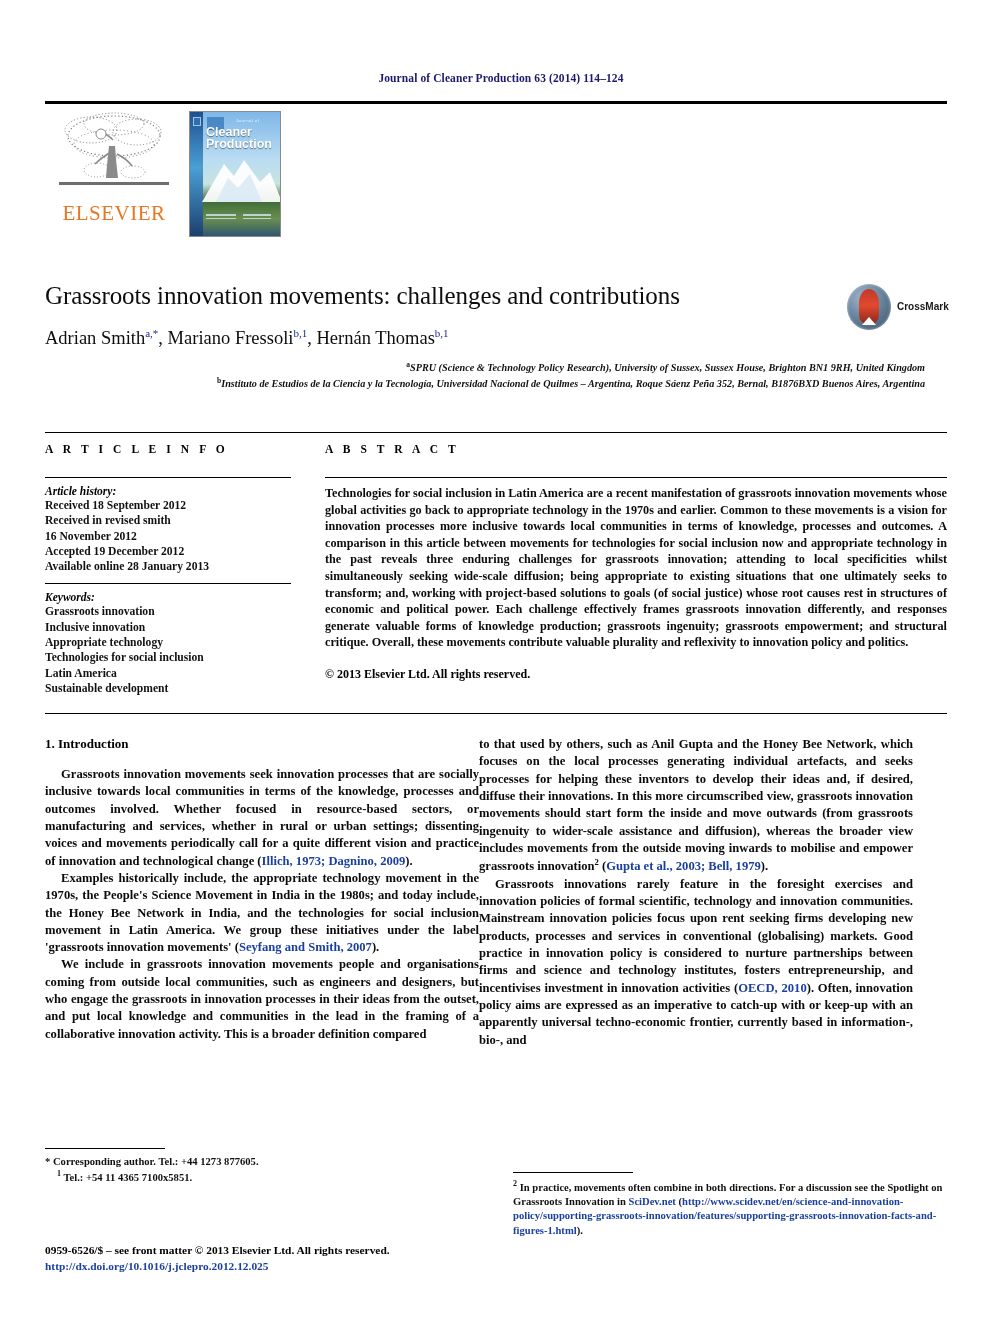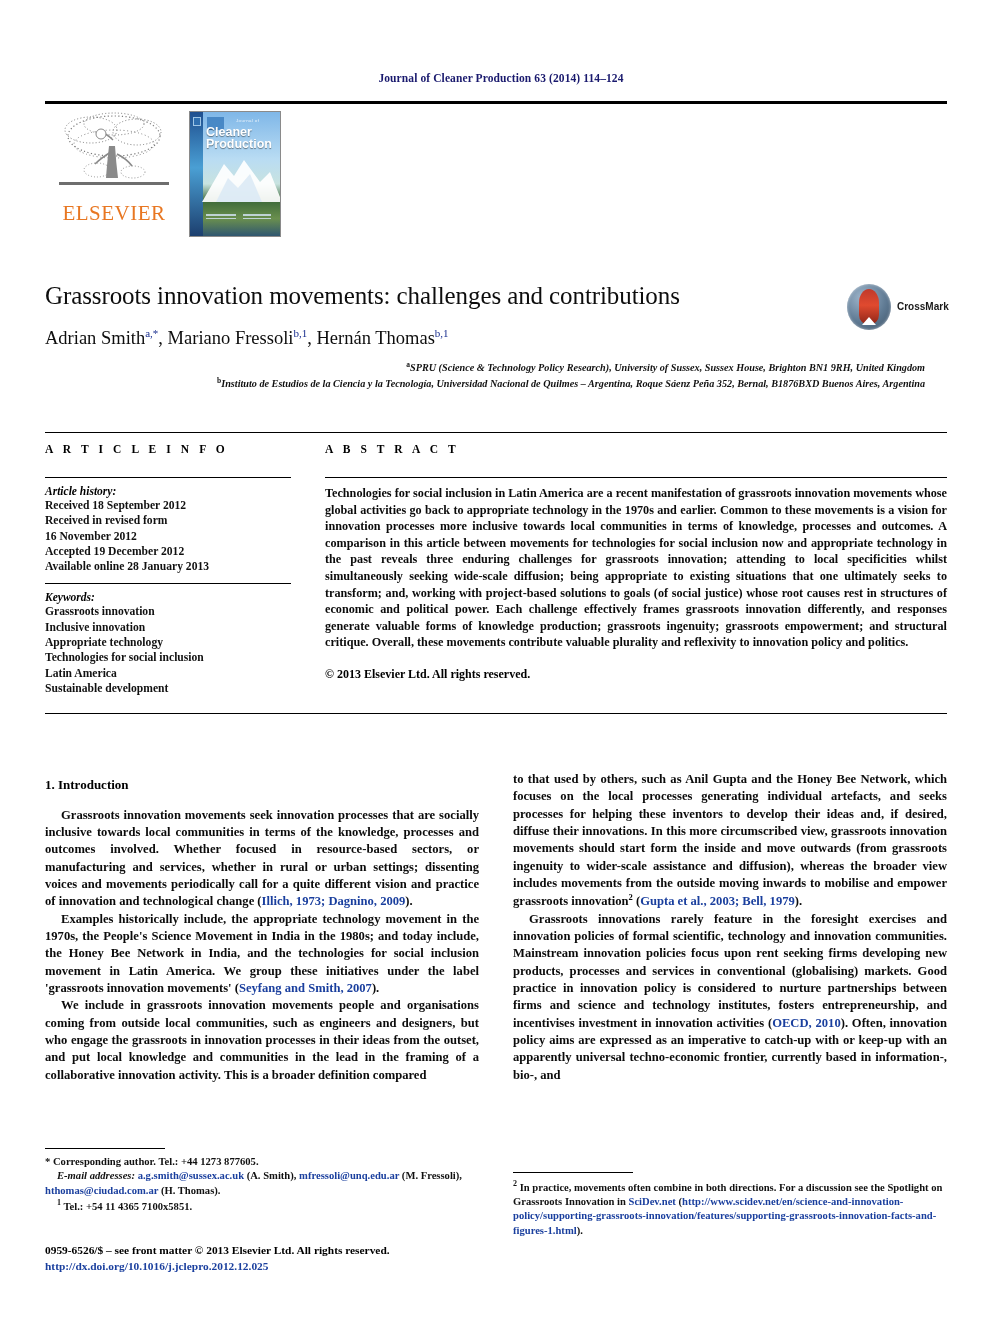--- a/index.html
+++ b/index.html
@@ -278,25 +278,23 @@
   .band-bottom-rule {
     position: absolute;
     left: 45px; top: 713px;
     width: 902px;
     border-top: 1.5px solid #000;
   }
 
   
   .body-cols {
     position: absolute;
-    left: 45px; top: 771px;
+    left: 45px; top: 736px;
     width: 902px;
     display: flex;
-    gap: 34px;
-    align-items: flex-end;
   }
   .bcol { width: 434px; flex: 0 0 434px; }
   .sec-heading {
     font-size: 13px;
     font-weight: bold;
     margin: 0 0 14px 0;
   }
   .para {
     font-size: 12.6px;
     line-height: 1.375;
@@ -425,21 +423,21 @@
   </div>
 
   <div class="band">
 
     <div class="col-info">
       <div class="sec-label">A R T I C L E   I N F O</div>
       <div class="rule"></div>
 
       <div class="hist-head">Article history:</div>
       <div class="hist-line">Received 18 September 2012</div>
-      <div class="hist-line">Received in revised form</div>
+      <div class="hist-line">Received in revised smith</div>
       <div class="hist-line">16 November 2012</div>
       <div class="hist-line">Accepted 19 December 2012</div>
       <div class="hist-line">Available online 28 January 2013</div>
 
       <div class="rule-thin"></div>
 
       <div class="kw-head">Keywords:</div>
       <div class="kw-line">Grassroots innovation</div>
       <div class="kw-line">Inclusive innovation</div>
       <div class="kw-line">Appropriate technology</div>
@@ -473,21 +471,20 @@
     <div class="bcol">
       <p class="para cont"><span>to that used by others, such as Anil Gupta and the Honey Bee Network, which focuses on the local processes generating individual artefacts, and seeks processes for helping these inventors to develop their ideas and, if desired, diffuse their innovations. In this more circumscribed view, grassroots innovation movements should start form the inside and move outwards (from grassroots ingenuity to wider-scale assistance and diffusion), whereas the broader view includes movements from the outside moving inwards to mobilise and empower grassroots innovation</span><sup>2</sup><span> (</span><span class="cite">Gupta et al., 2003; Bell, 1979</span><span>).</span></p>
 
       <p class="para"><span>Grassroots innovations rarely feature in the foresight exercises and innovation policies of formal scientific, technology and innovation communities. Mainstream innovation policies focus upon rent seeking firms developing new products, processes and services in conventional (globalising) markets. Good practice in innovation policy is considered to nurture partnerships between firms and science and technology institutes, fosters entrepreneurship, and incentivises investment in innovation activities (</span><span class="cite">OECD, 2010</span><span>). Often, innovation policy aims are expressed as an imperative to catch-up with or keep-up with an apparently universal techno-economic frontier, currently based in information-, bio-, and</span></p>
     </div>
   </div>
 
   <div class="fn-left">
     <div class="fn-rule"></div>
     <div class="fn-text">* Corresponding author. Tel.: +44 1273 877605.</div>
-    <div class="fn-text fn-indent"><span class="em">E-mail addresses:</span> <span class="lnk">a.g.smith@sussex.ac.uk</span><span> (A. Smith), </span><span class="lnk">mfressoli@unq.edu.ar</span><span> (M. Fressoli), </span><span class="lnk">hthomas@ciudad.com.ar</span><span> (H. Thomas).</span></div>
     <div class="fn-text fn-indent"><sup>1</sup> <span>Tel.: +54 11 4365 7100x5851.</span></div>
   </div>
 
   <div class="fn-right">
     <div class="fn-rule"></div>
     <div class="fn-text"><sup>2</sup> <span>In practice, movements often combine in both directions. For a discussion see the Spotlight on Grassroots Innovation in </span><span class="lnk">SciDev.net</span><span> (</span><span class="lnk">http://www.scidev.net/en/science-and-innovation-policy/supporting-grassroots-innovation/features/supporting-grassroots-innovation-facts-and-figures-1.html</span><span>).</span></div>
   </div>
 
   <div class="legal">
     <div>0959-6526/$ – see front matter © 2013 Elsevier Ltd. All rights reserved.</div>

